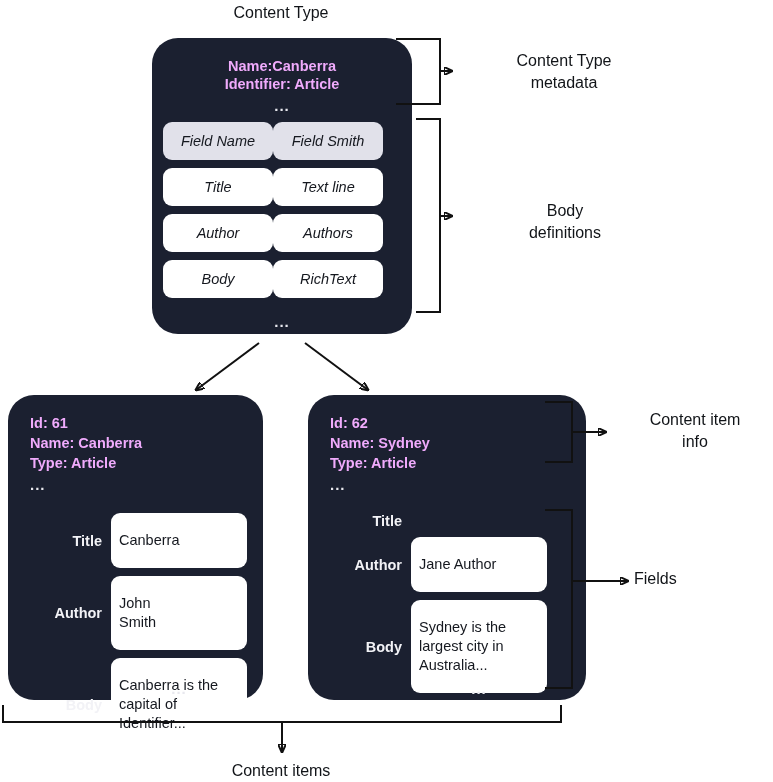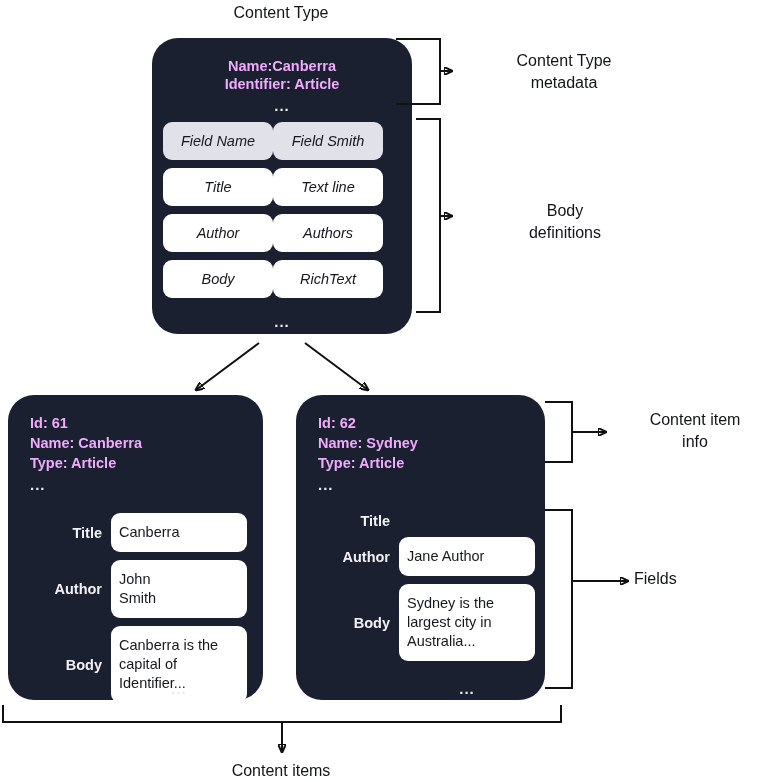--- a/index.html
+++ b/index.html
@@ -104,21 +104,21 @@
     font-weight: bold;
     flex: none;
   }
   .field-value {
     width: 136px;
     background: #ffffff;
     color: #15181f;
     border-radius: 9px;
     font-size: 14.5px;
     line-height: 19px;
-    padding: 10px 8px;
+    padding: 18px 8px;
     box-sizing: border-box;
     white-space: pre-line;
     flex: none;
   }
 
   
   .overlay {
     position: absolute;
     left: 0; top: 0;
     width: 773px;
@@ -190,21 +190,21 @@
         <div class="field-label">Body</div>
         <div class="field-value">Canberra is the
 capital of
 Identifier...</div>
       </div>
     </div>
 
     <div class="ellipsis" style="position:absolute; left:103px; top:288px; width:136px; text-align:center;">...</div>
   </div>
 
-  <div class="card" style="left:296px; top:395px; width:249px; height:305px;">
+  <div class="card" style="left:308px; top:395px; width:278px; height:305px;">
 
     <div class="card-meta" style="position:absolute; left:22px; top:18px;">Id: 62</div>
     <div class="card-meta" style="position:absolute; left:22px; top:38px;">Name: Sydney</div>
     <div class="card-meta" style="position:absolute; left:22px; top:58px;">Type: Article</div>
     <div class="ellipsis" style="position:absolute; left:22px; top:84px;">...</div>
 
     <div class="field-rows" style="left:32px; top:118px;">
 
       <div class="field-row">
         <div class="field-label">Title</div>

